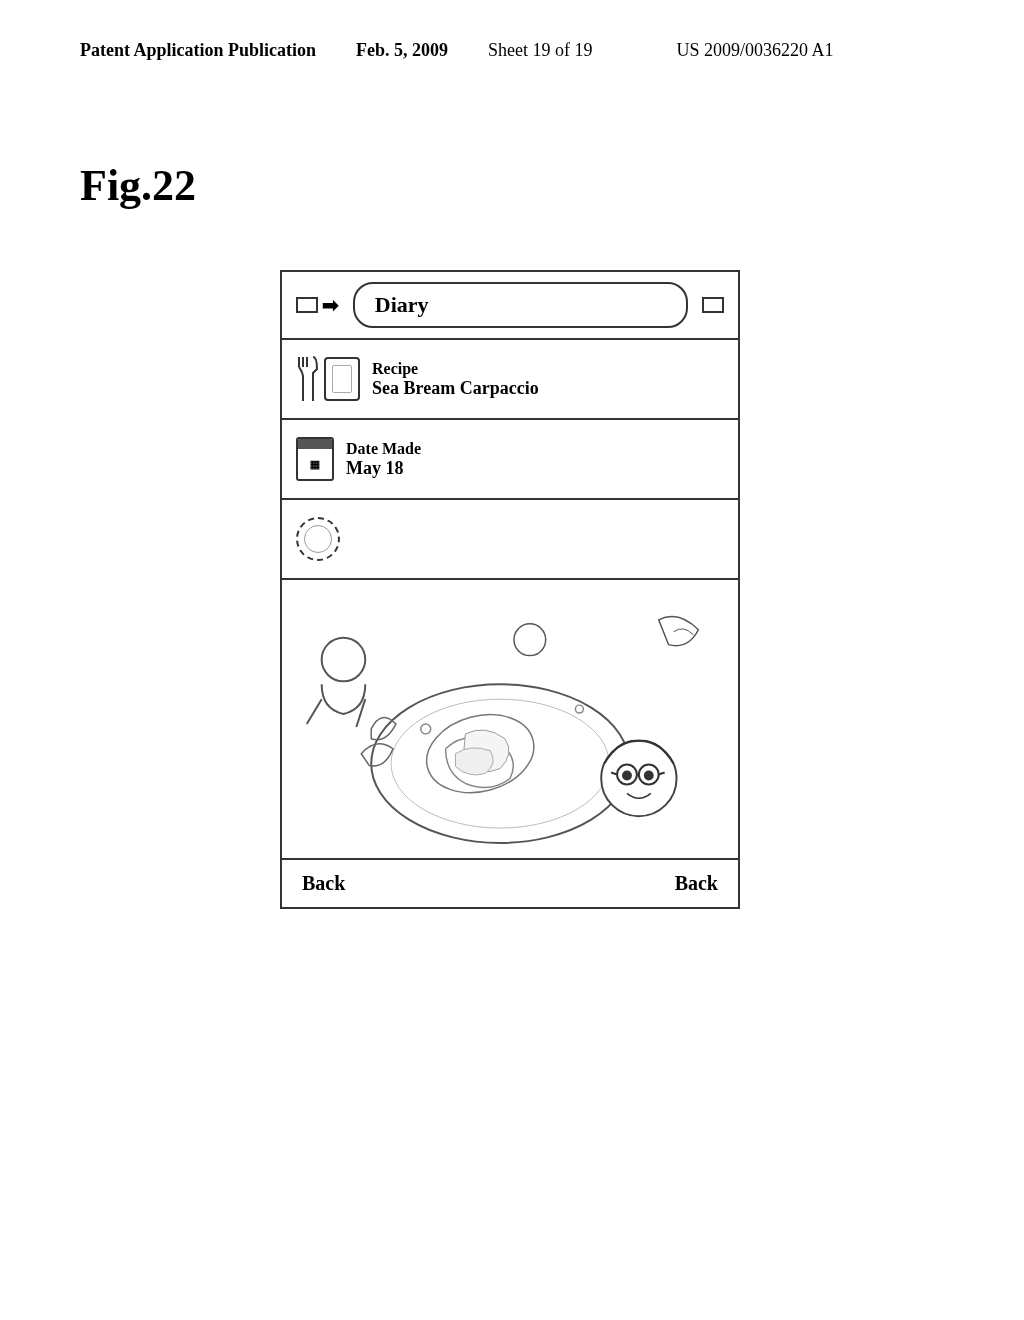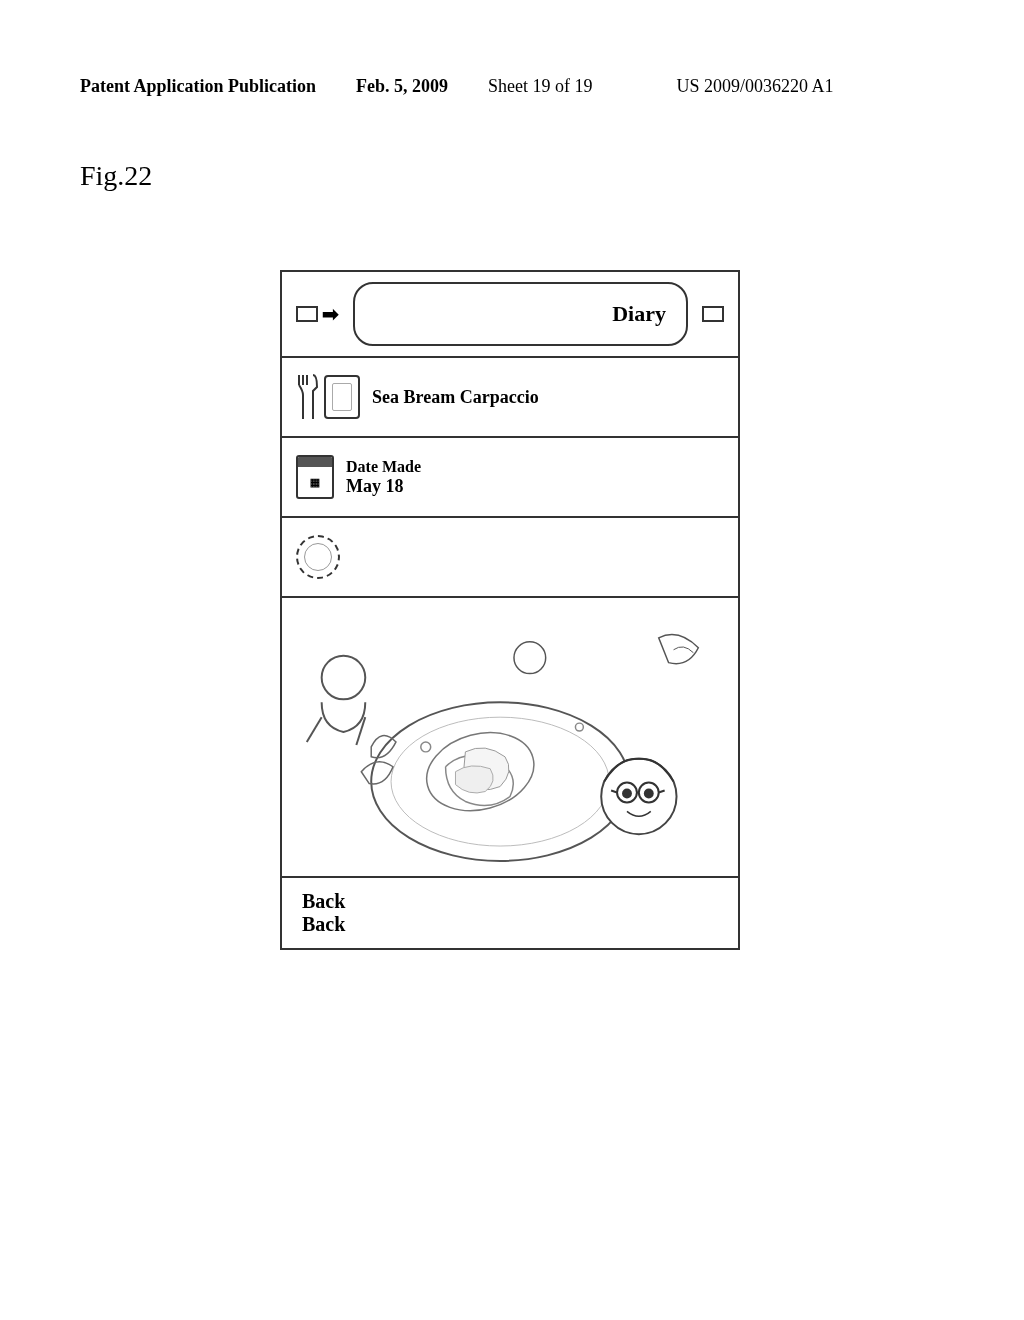--- a/index.html
+++ b/index.html
@@ -26,34 +26,33 @@
     .header-patent {
       font-size: 18px;
       font-weight: bold;
     }
     .header-date {
       font-size: 18px;
       font-weight: bold;
     }
     .header-sheet {
       font-size: 18px;
-      margin-top: 36px;
     }
     .header-number {
       font-size: 18px;
       margin-left: 44px;
     }
 
     
     .fig-label {
       position: absolute;
       top: 160px;
       left: 80px;
-      font-size: 28px;
-      font-weight: normal;
+      font-size: 44px;
+      font-weight: bold;
     }
 
     
     .phone-ui {
       position: absolute;
       top: 270px;
       left: 280px;
       width: 460px;
       border: 2px solid #333;
       background: #fff;
@@ -83,22 +82,22 @@
     }
     .icon-arrow {
       font-size: 20px;
       font-weight: bold;
     }
     .title-pill {
       flex: 1;
       margin: 0 14px;
       border: 2px solid #333;
       border-radius: 20px;
-      text-align: right;
-      padding: 17px 20px;
+      text-align: left;
+      padding: 8px 20px;
       font-size: 22px;
       font-weight: bold;
     }
     .icon-small-square {
       width: 22px;
       height: 16px;
       border: 2px solid #333;
       display: inline-block;
     }
 
@@ -203,21 +202,20 @@
       overflow: hidden;
     }
 
     
     .bottom-bar {
       display: flex;
       justify-content: space-between;
       align-items: flex-start;
       padding: 12px 20px;
       background: #fff;
-      flex-direction: column;
     }
     .btn {
       font-size: 20px;
       font-weight: bold;
       cursor: pointer;
       background: none;
       border: none;
       font-family: 'Times New Roman', Times, serif;
     }
 
@@ -264,20 +262,21 @@
 
           <path d="M17,2 Q21,2 21,14 L17,18 L17,46" stroke="#333" stroke-width="2" fill="none"></path>
         </svg>
       </div>
 
       <div class="plate-icon">
         <div class="plate-inner"></div>
       </div>
     </div>
     <div class="row-text">
+      <div class="row-label">Recipe</div>
       <div class="row-value">Sea Bream Carpaccio</div>
     </div>
   </div>
 
   <div class="row">
     <div class="row-icon-area">
       <div class="calendar-icon">
         <div class="cal-top"></div>
         <div class="cal-body">▦</div>
       </div>

